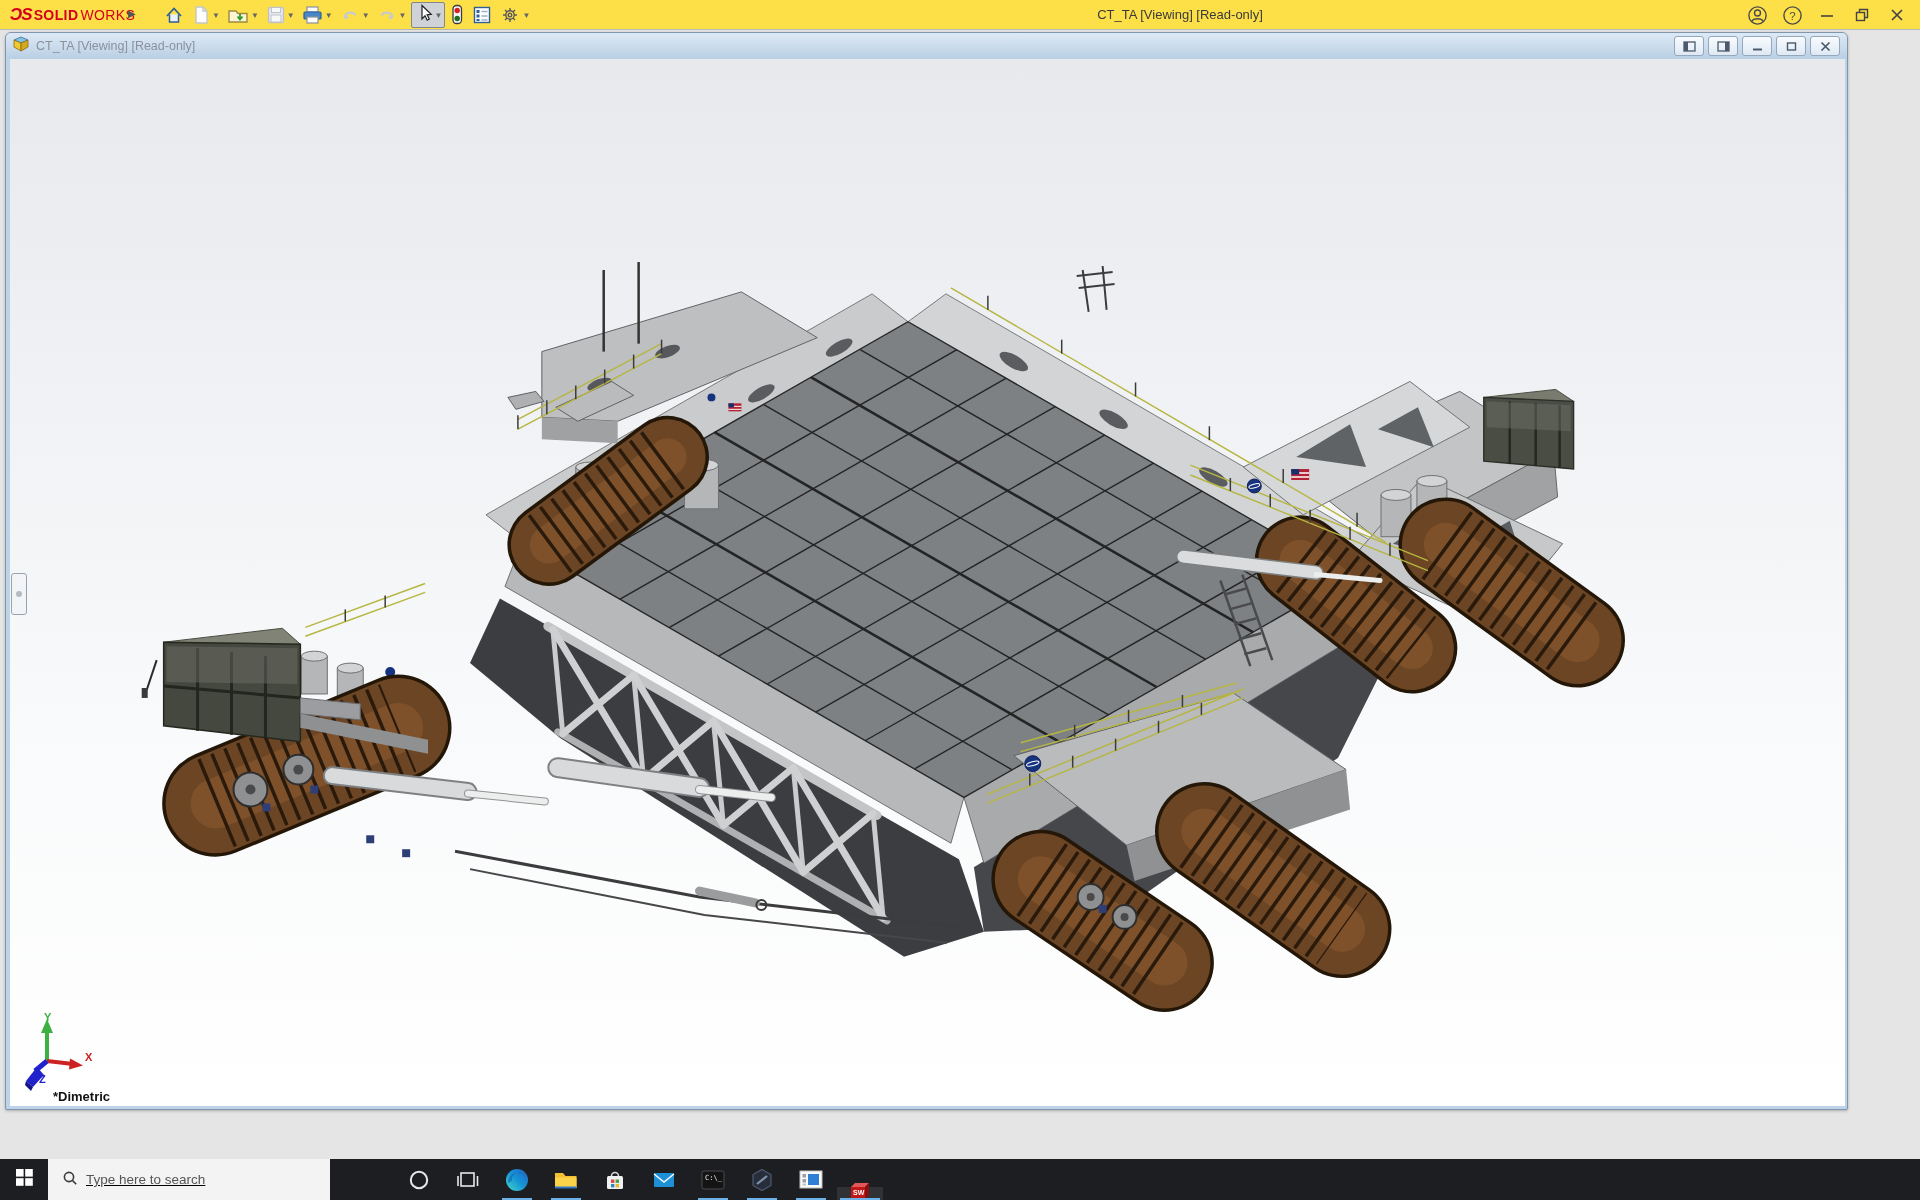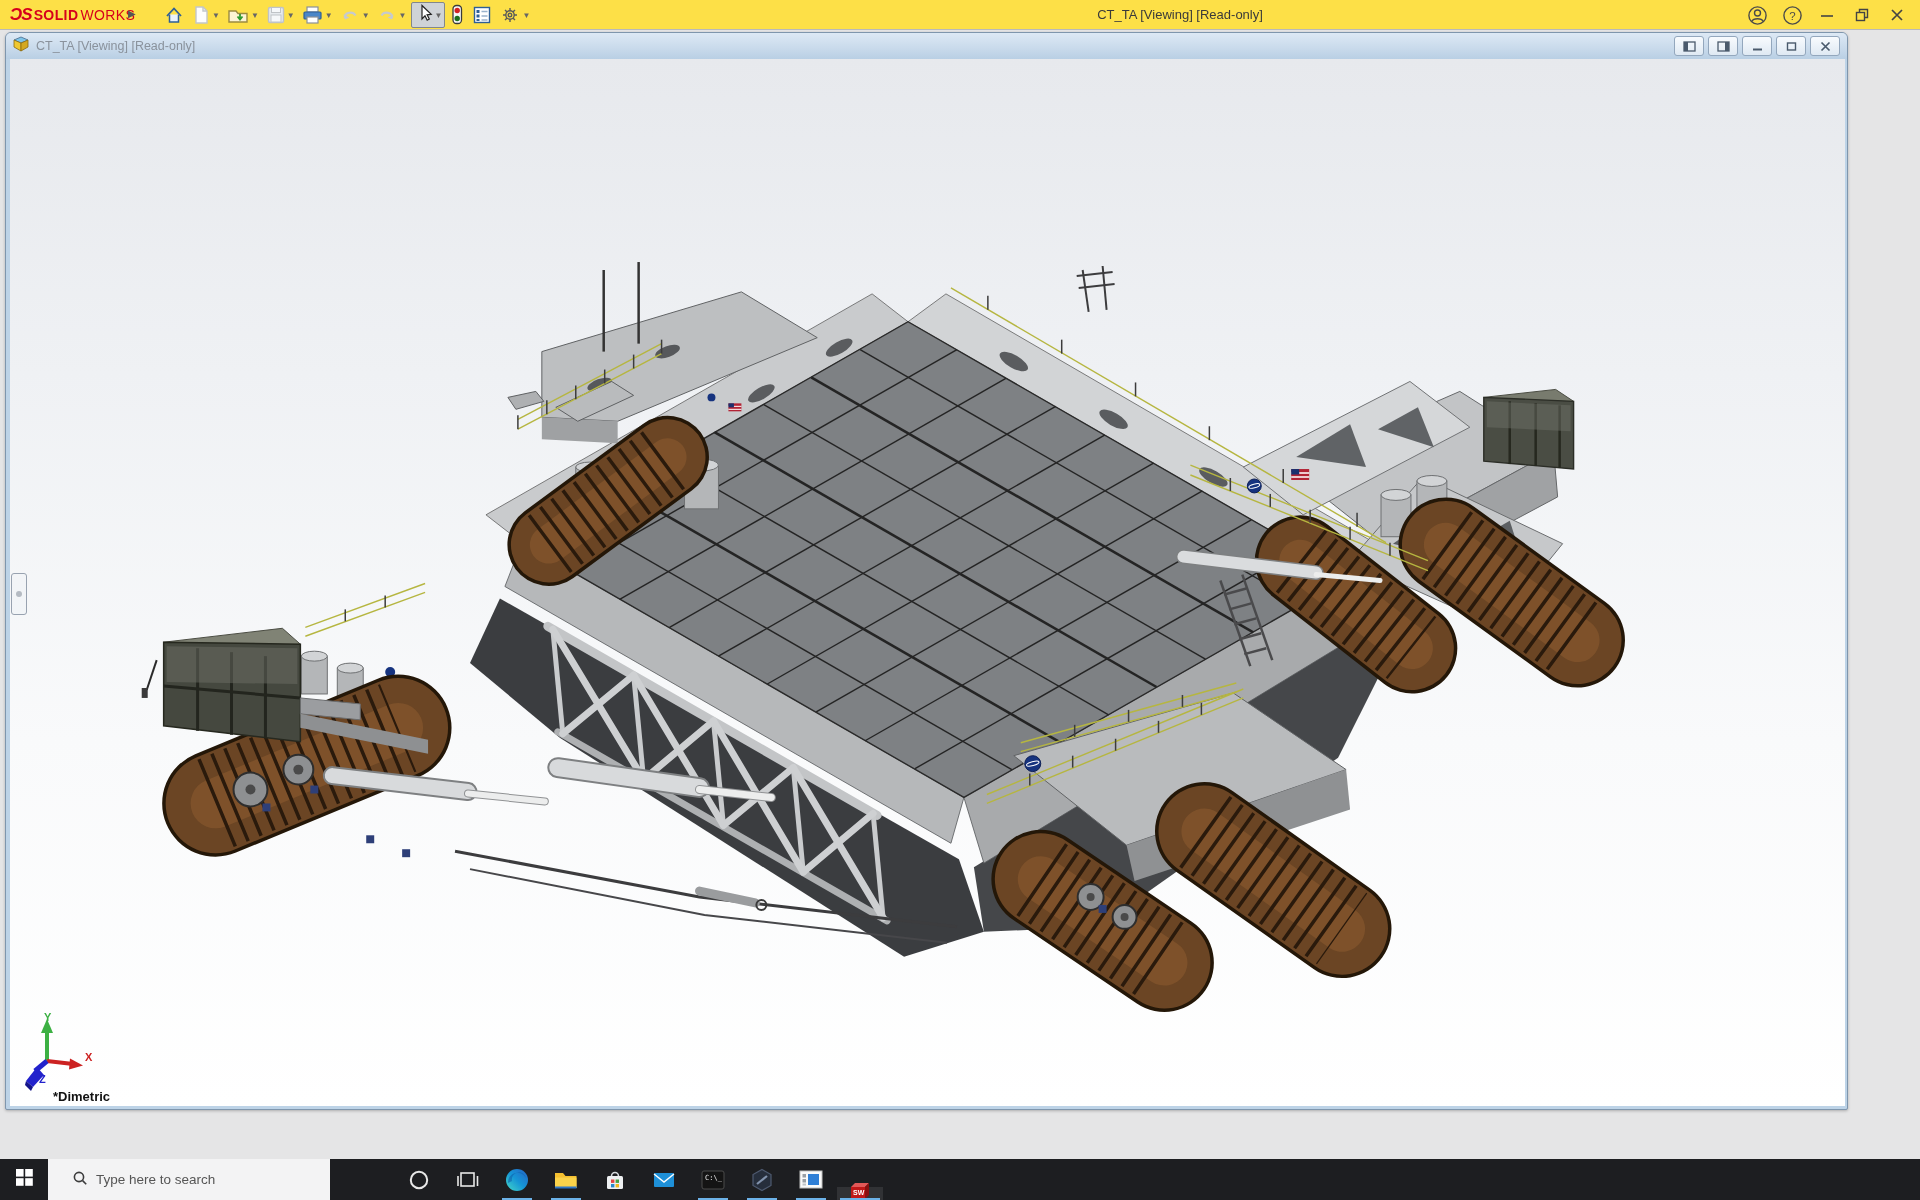--- a/index.html
+++ b/index.html
@@ -31,21 +31,21 @@
   .viewport{position:absolute;left:4px;top:26px;width:1835px;height:1047px;background:linear-gradient(180deg,#e7e9ed 0%,#eff1f4 30%,#f9fafb 65%,#ffffff 100%);overflow:hidden;}
   .model-svg{position:absolute;left:0;top:0;width:100%;height:100%;}
   .splitter{position:absolute;left:1px;top:514px;width:16px;height:42px;border:1px solid #98a2b0;border-radius:3px;background:rgba(240,243,247,.6);}
   .splitter i{position:absolute;left:4px;top:17px;width:6px;height:6px;border-radius:50%;background:#b4bac2;}
   .triad{position:absolute;left:15px;top:950px;}
   .orientation{position:absolute;left:7px;top:1030px;font-size:13px;font-weight:bold;color:#111;margin-left:36px;}
 
   
   .taskbar{position:absolute;left:0;top:1159px;width:1920px;height:41px;background:#1d1e21;display:flex;align-items:stretch;}
   .tb-start{width:48px;display:flex;align-items:center;justify-content:center;}
-  .tb-search{width:282px;background:#f3f3f4;display:flex;align-items:center;gap:8px;padding-left:24px;}
+  .tb-search{width:282px;background:#f3f3f4;display:flex;align-items:center;gap:8px;padding-left:14px;text-decoration:underline;}
   .tb-search input{border:none;outline:none;background:transparent;font-size:13.5px;color:#333;width:220px;font-family:"Liberation Sans",sans-serif;}
   .tb-search input::placeholder{color:#555;opacity:1;}
   .tb-apps{display:flex;margin-left:66px;gap:3px;}
   .tb-app{width:46px;position:relative;display:flex;align-items:center;justify-content:center;text-align:right;}
   .tb-app.active{background:rgba(255,255,255,.09);margin-top:28px;}
   .runline{position:absolute;bottom:0;left:50%;transform:translateX(-50%);width:30px;height:2.5px;background:#6cb2e8;}
   .tb-app.active .runline{width:40px;}
 </style>
 </head>
 <body>

